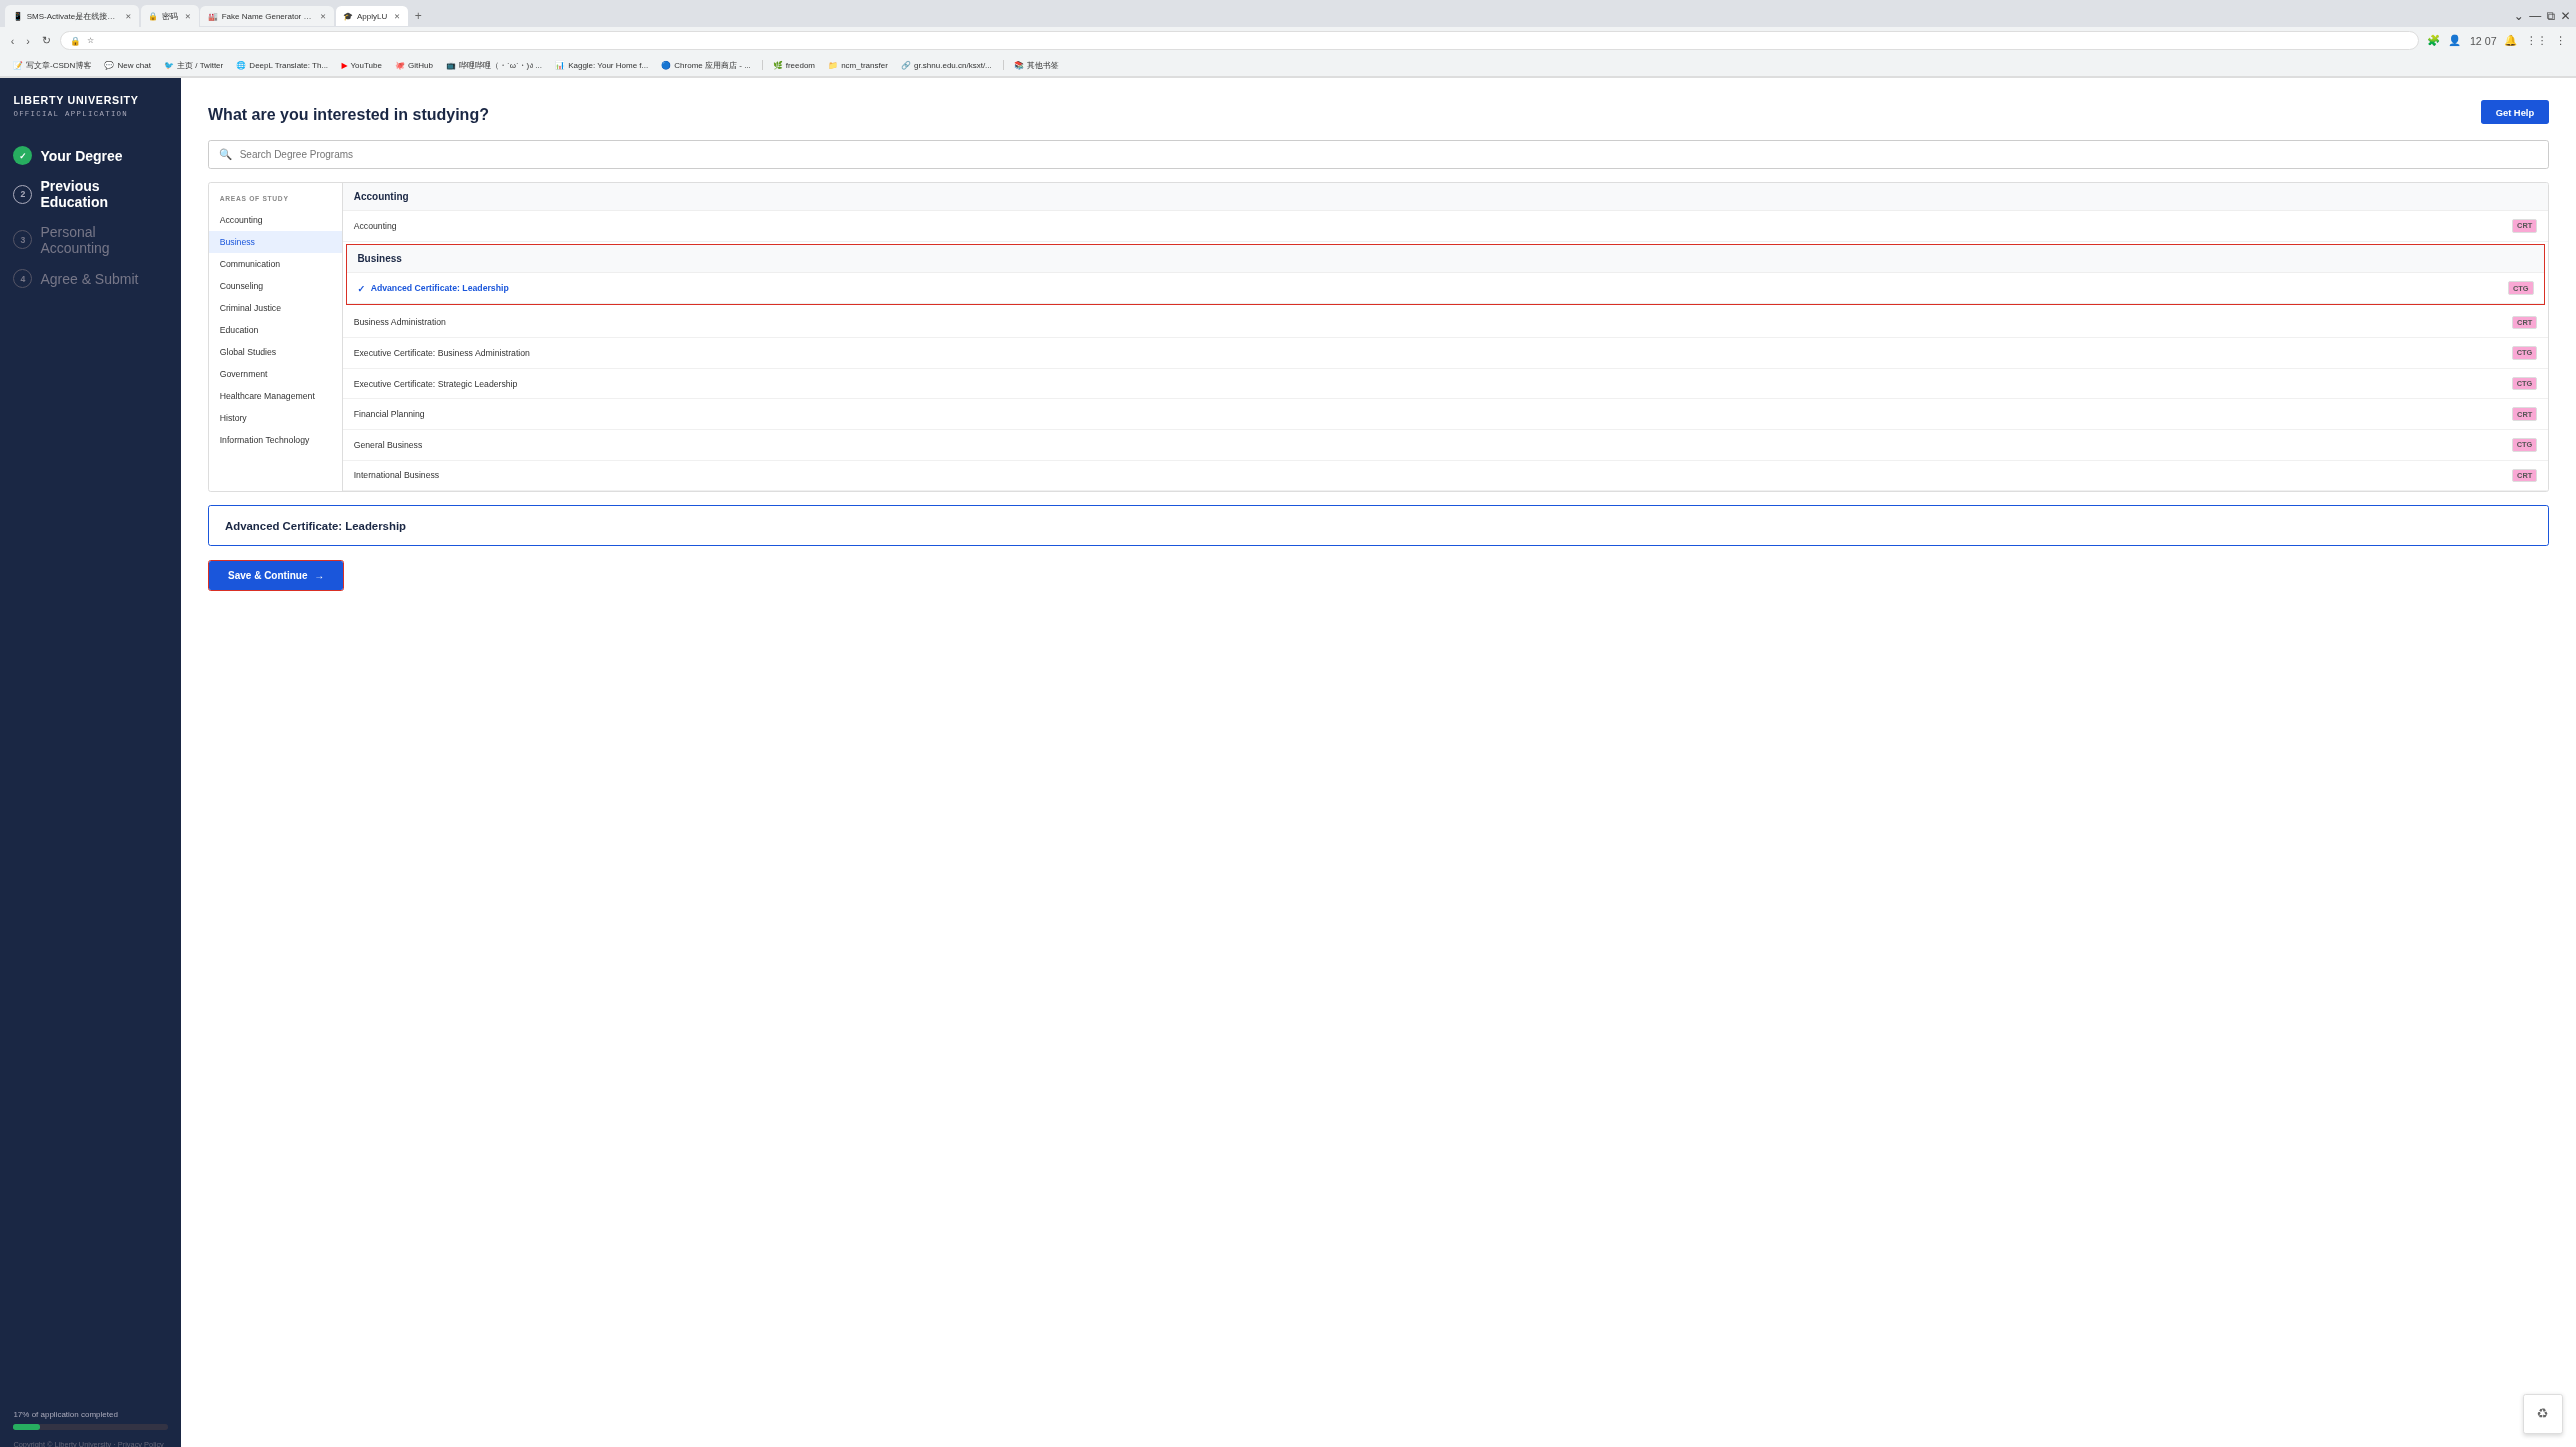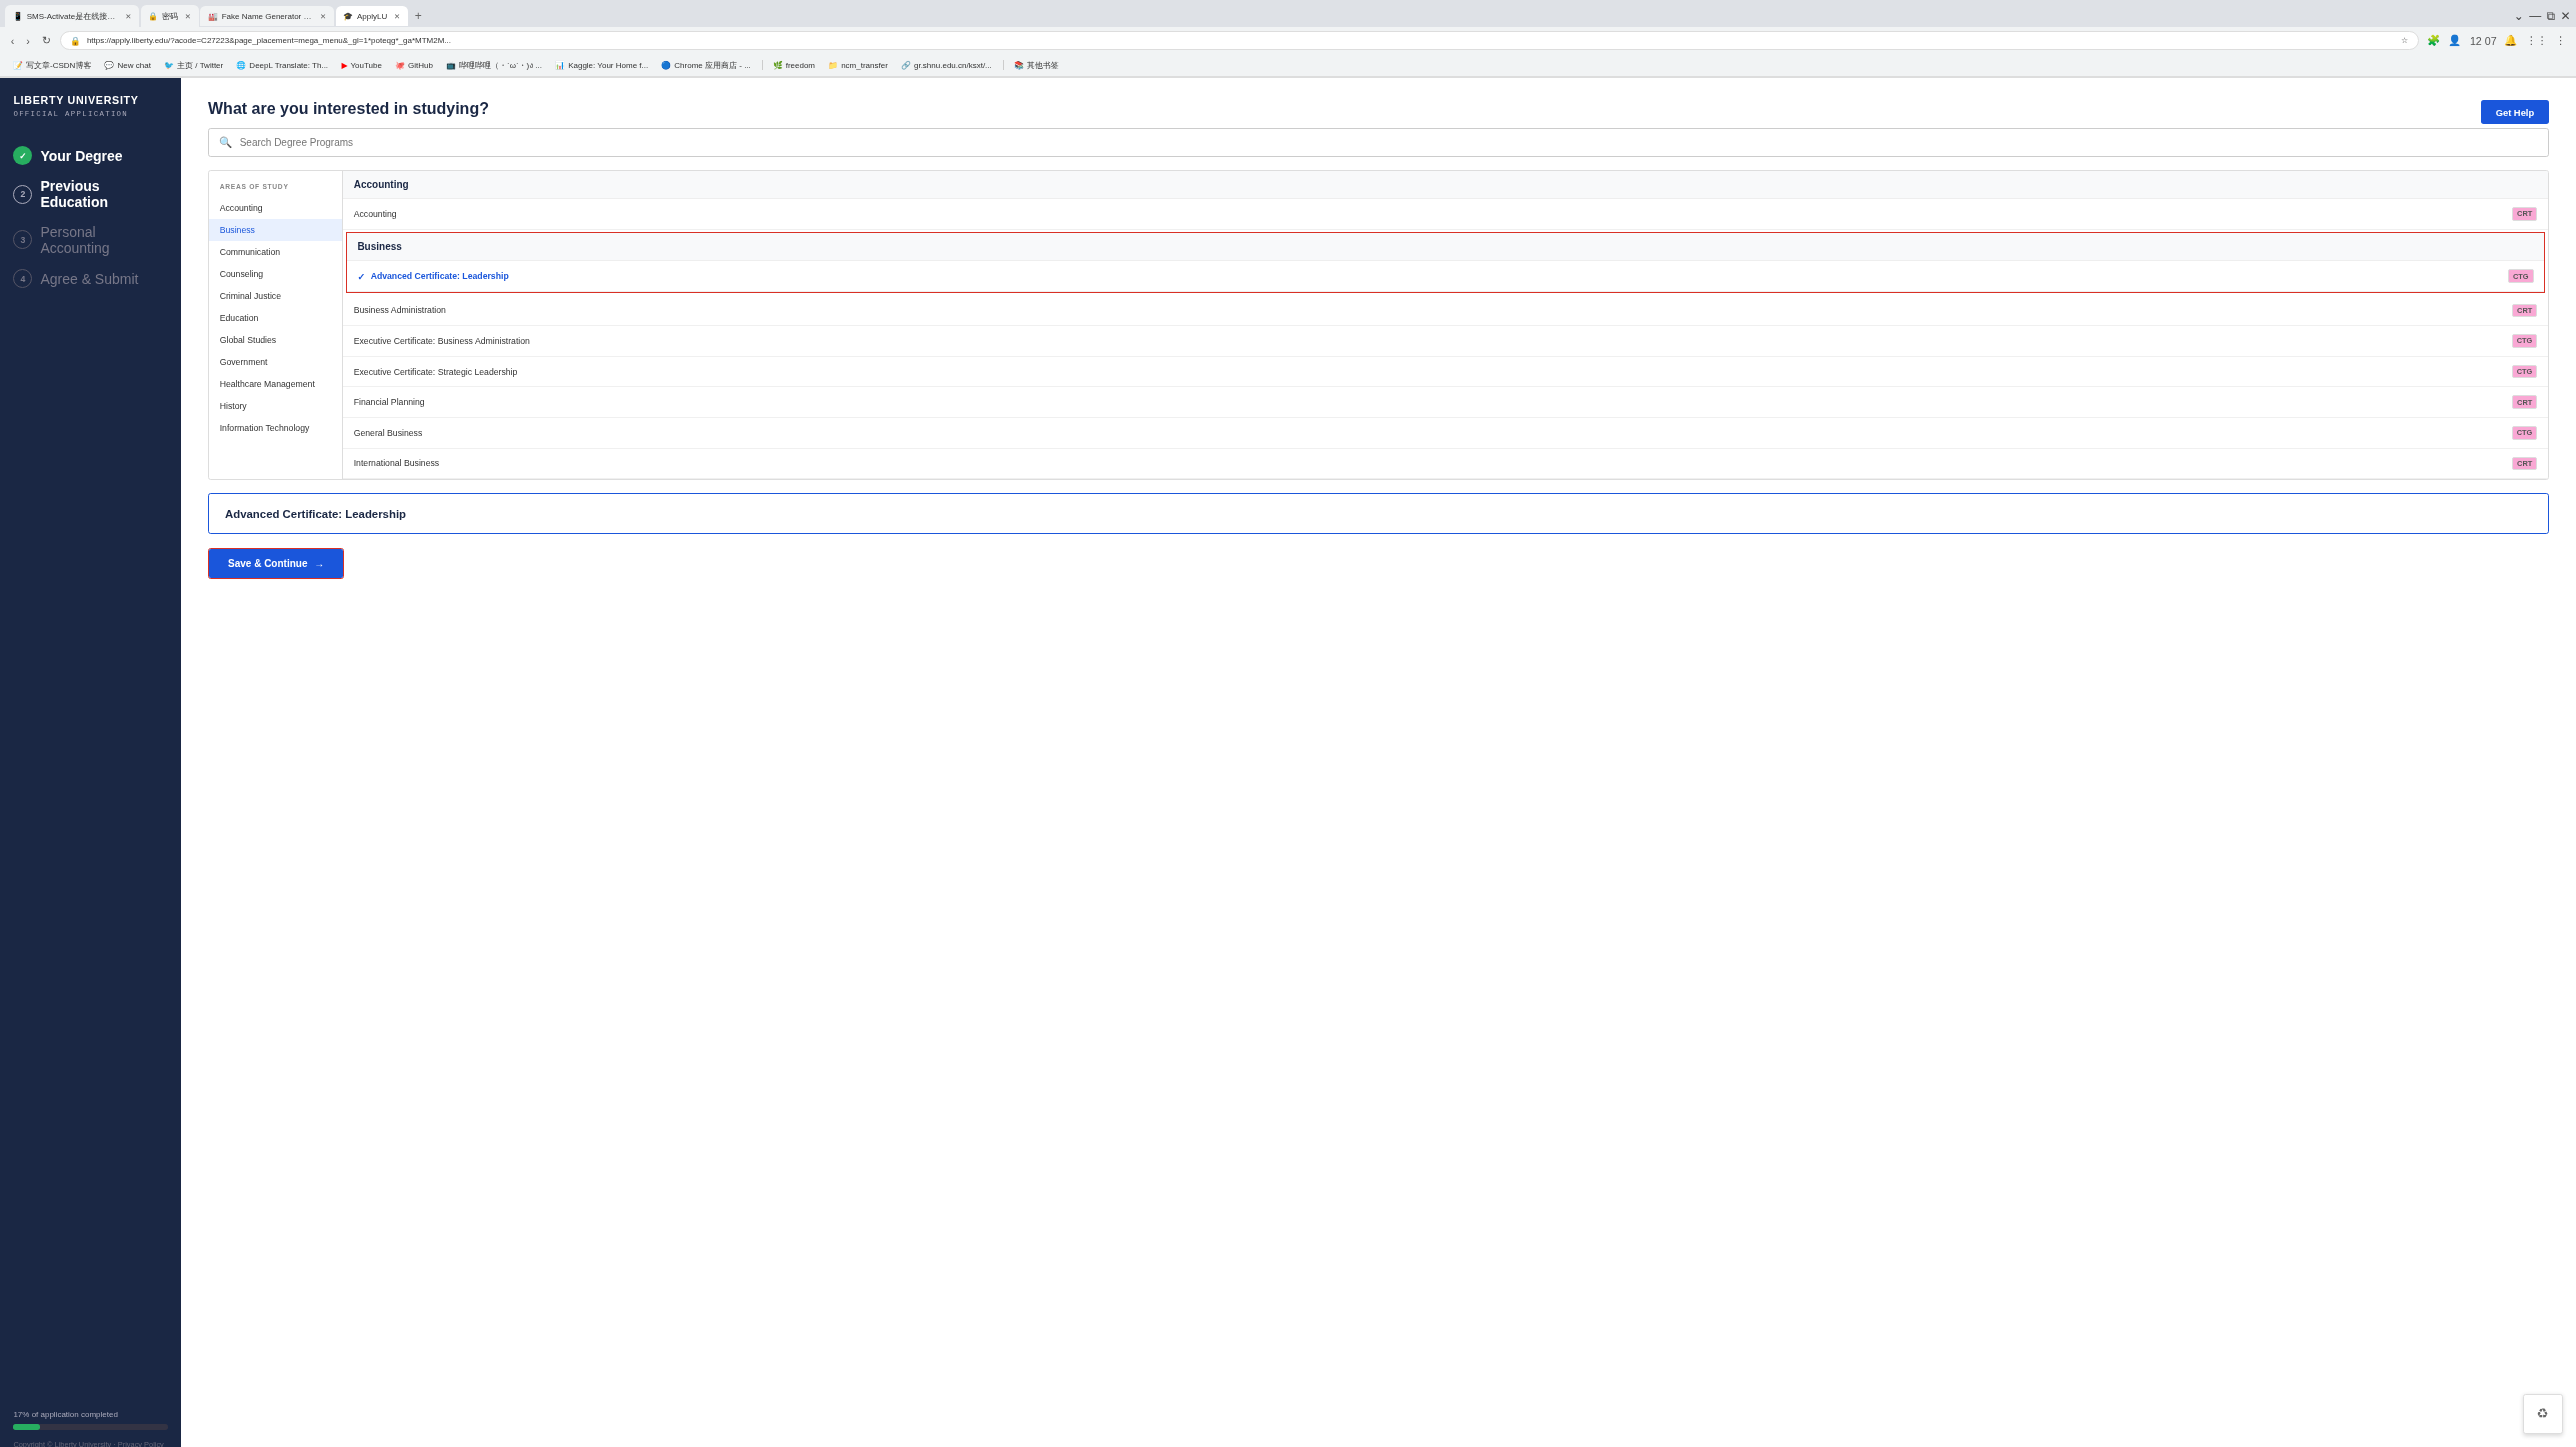--- a/index.html
+++ b/index.html
@@ -47,21 +47,21 @@
     .step-label.active { color: #fff; font-weight: 600; }
     .step-label.inactive { color: #778; }
     .sidebar-footer { margin-top: auto; }
     .progress-text { font-size: 8px; color: #aab; margin-bottom: 5.4px; }
     .progress-bar-bg { background: #334; border-radius: 2.7px; height: 5.4px; }
     .progress-bar-fill { background: #27ae60; height: 5.4px; border-radius: 2.7px; }
     .copyright { font-size: 7.4px; color: #667; margin-top: 10.7px; }
 
     
     .content-area { flex: 1; background: #fff; overflow-y: auto; padding: 21.5px 27px; position: relative; }
-    .content-header { display: flex; justify-content: space-between; align-items: flex-start; margin-bottom: 4px; }
+    .content-header { display: flex; justify-content: space-between; align-items: flex-end; margin-bottom: 16px; }
     .page-title { font-size: 16px; font-weight: 700; color: #1a2744; }
     .get-help-btn { background: #1a56db; color: #fff; border: none; padding: 6.7px 14.8px; border-radius: 2.7px; font-size: 9.4px; cursor: pointer; font-weight: 600; }
 
     
     .search-container { margin-bottom: 13.4px; }
     .search-box { display: flex; align-items: center; gap: 6.7px; border: 0.7px solid #ccc; border-radius: 2.7px; padding: 6.7px 10.7px; background: #fff; }
     .search-icon { color: #777; font-size: 10.7px; }
     .search-input { border: none; outline: none; font-size: 10px; color: #999; flex: 1; }
 
     
@@ -130,21 +130,20 @@
       <span>✕</span>
     </div>
   </div>
 
   <div class="address-bar-row">
     <button class="nav-btn">‹</button>
     <button class="nav-btn">›</button>
     <button class="nav-btn">↻</button>
     <div class="address-bar">
       <span class="lock-icon">🔒</span>
-      <span class="address-text">https://apply.liberty.edu/?acode=C27223&amp;page_placement=mega_menu&amp;_gl=1*poteqg*_ga*MTM2M...</span>
       <span>☆</span>
     </div>
     <div class="toolbar-icons">
       <span>🧩</span>
       <span>👤</span>
       <span>12  07</span>
       <span>🔔</span>
       <span>⋮⋮</span>
       <span>⋮</span>
     </div>

